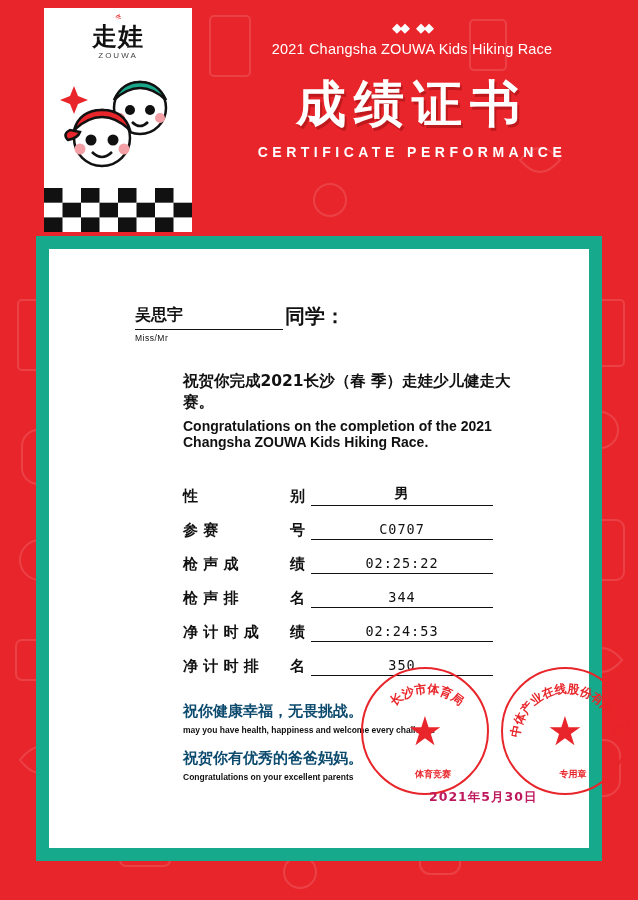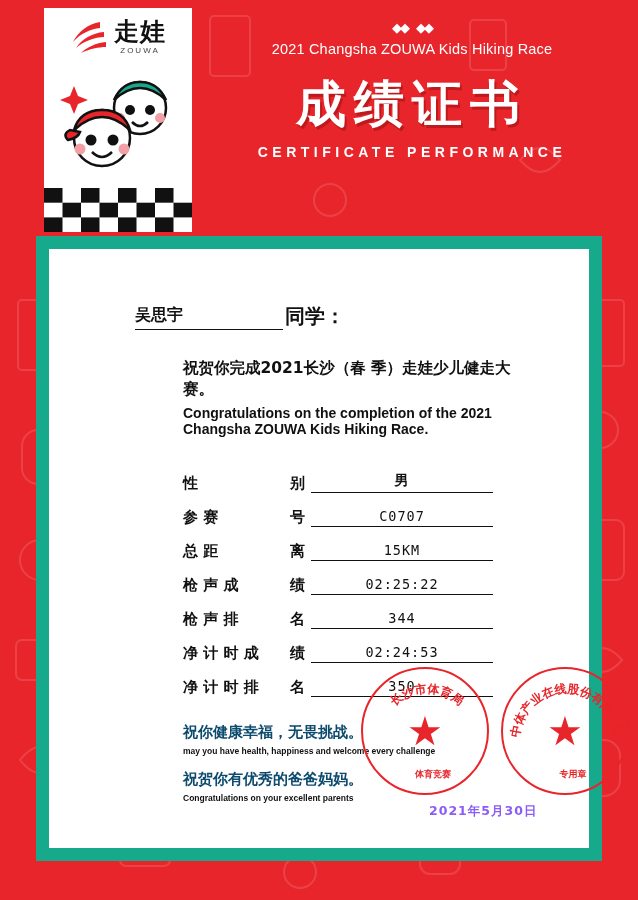--- a/index.html
+++ b/index.html
@@ -27,20 +27,21 @@
   #logo-box {
     position:absolute; left:44px; top:8px;
     width:148px; height:180px;
     background:#ffffff;
     padding-top:6px;
   }
   #logo-top {
     height:46px;
     display:flex; align-items:center; justify-content:center;
     gap:4px;
+    flex-direction:column;
   }
   #logo-mark { width:40px; height:34px; }
   #logo-text-wrap { display:flex; flex-direction:column; align-items:center; }
   #logo-cn {
     font-size:25px; font-weight:bold; color:#111; letter-spacing:1px;
     font-family:"DejaVu Sans", sans-serif; line-height:1;
   }
   #logo-en {
     font-size:8px; color:#444; letter-spacing:2px; margin-top:2px;
   }
@@ -168,22 +169,22 @@
   .seal-arc {
     position:absolute; left:0; top:0; width:128px; height:128px;
   }
   .seal-arc text { font-size:12px; font-weight:bold; fill:#e8252a; font-family:"DejaVu Sans", sans-serif; }
   .seal-bottom {
     position:absolute; bottom:12px; left:16px; right:0;
     text-align:center; font-size:9px; font-weight:bold;
     font-family:"DejaVu Sans", sans-serif;
   }
   #seal-date {
-    position:absolute; left:380px; top:554px;
-    font-size:12.5px; font-weight:bold; color:#8b5cf6;
+    position:absolute; left:380px; top:540px;
+    font-size:12.5px; font-weight:bold; color:#be185d;
     font-family:"DejaVu Sans", sans-serif;
     letter-spacing:1px;
   }
 </style>
 </head>
 <body>
 
 <svg id="bg-pattern" viewBox="0 0 638 900" preserveAspectRatio="none">
   <g fill="none" stroke="#ffffff" stroke-width="2">
     <rect x="18" y="300" width="46" height="70" rx="4"></rect>
@@ -278,45 +279,39 @@
   </div>
 </div>
 
 <div id="cert-outer">
   <div id="cert-inner">
 
     <div class="name-row">
       <div class="name-line">吴思宇</div>
       <div class="name-suffix">同学：</div>
     </div>
+    <div class="name-sub">Miss/Mr</div>
 
     <div class="congrats-cn">祝贺你完成2021长沙（春 季）走娃少儿健走大赛。</div>
     <div class="congrats-en">Congratulations on the completion of the 2021 Changsha ZOUWA Kids Hiking Race.</div>
 
     <div id="fields">
       <div class="field-row">
         <div class="field-label">
           <span>性</span>
           <span>别</span>
         </div>
         <div class="field-value cn">男</div>
       </div>
       <div class="field-row">
         <div class="field-label">
           <span>参  赛</span>
           <span>号</span>
         </div>
         <div class="field-value">C0707</div>
-      </div>
-      <div class="field-row">
-        <div class="field-label">
-          <span>总  距</span>
-          <span>离</span>
-        </div>
-        <div class="field-value">15KM</div>
       </div>
       <div class="field-row">
         <div class="field-label">
           <span>枪 声 成</span>
           <span>绩</span>
         </div>
         <div class="field-value">02:25:22</div>
       </div>
       <div class="field-row">
         <div class="field-label">

